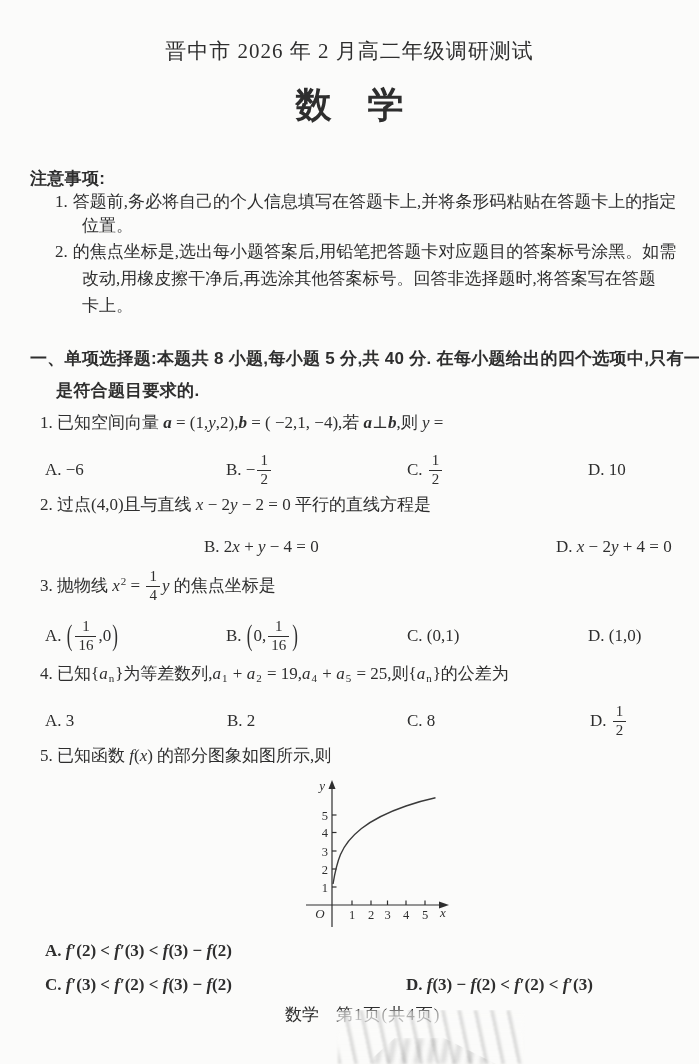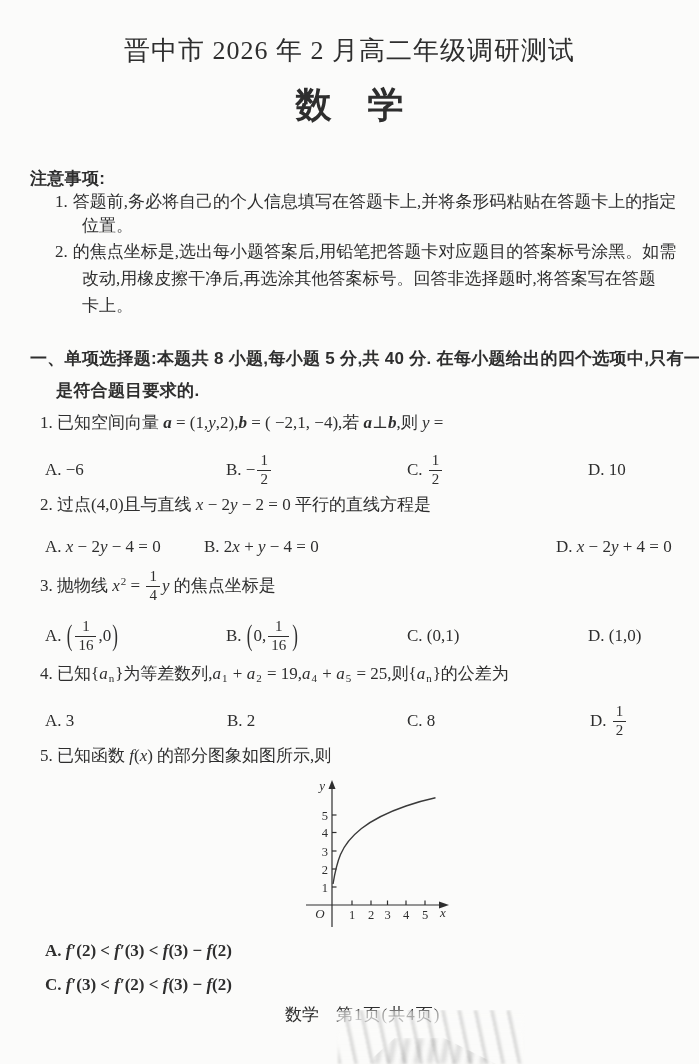--- a/index.html
+++ b/index.html
@@ -2,21 +2,21 @@
 <html><head>
 <meta charset="utf-8">
 <style>
   html,body{margin:0;padding:0;}
   body{
     position:relative;width:699px;height:1064px;overflow:hidden;
     background:#fbfbfa;color:#2e2e2e;
     font-family:"Liberation Serif","DejaVu Serif",serif;font-size:17px;
   }
   .line{position:absolute;white-space:nowrap;height:26px;line-height:26px;}
-  .title{left:0;right:0;text-align:center;top:38px;font-size:26px;letter-spacing:1px;}
+  .title{left:0;right:0;text-align:center;top:38px;font-size:21px;letter-spacing:1px;}
   .subject{left:0;right:0;text-align:center;top:92px;font-size:36px;font-weight:700;}
   .bold{font-family:"Liberation Sans","DejaVu Sans",sans-serif;font-weight:700;letter-spacing:.3px;}
   .num{margin-right:5px;}
   .stem{left:40px;}
   .tall{height:38px;line-height:38px;}
   .optrow{position:absolute;left:0;width:699px;height:38px;line-height:38px;}
   .optrow .opt{position:absolute;top:0;}
   .row26{height:26px;line-height:26px;font-weight:bold;}
   .it{font-style:italic;}
   .bi{font-style:italic;font-weight:700;}
@@ -66,21 +66,20 @@
 <div class="line stem" style="top:410px">1. 已知空间向量 <span class="bi">a</span> = (1,<span class="it">y</span>,2),<span class="bi">b</span> = ( −2,1, −4),若 <span class="bi">a</span>⊥<span class="bi">b</span>,则 <span class="it">y</span> =</div>
 <div class="optrow" style="top:451px">
   <span class="opt" style="left:45px">A.  −6</span>
   <span class="opt" style="left:226px">B. −<span class="frac"><span class="fnum">1</span><span class="fden">2</span></span></span>
   <span class="opt" style="left:407px">C. <span class="frac"><span class="fnum">1</span><span class="fden">2</span></span></span>
   <span class="opt" style="left:588px">D. 10</span>
 </div>
 
 <div class="line stem" style="top:492px">2. 过点(4,0)且与直线 <span class="it">x</span> − 2<span class="it">y</span> − 2 = 0 平行的直线方程是</div>
 <div class="optrow" style="top:528px">
-  <span class="opt" style="left:45px">A. <span class="it">x</span> − 2<span class="it">y</span> − 4 = 0</span>
   <span class="opt" style="left:204px">B. 2<span class="it">x</span> + <span class="it">y</span> − 4 = 0</span>
   <span class="opt" style="left:556px">D. <span class="it">x</span> − 2<span class="it">y</span> + 4 = 0</span>
 </div>
 
 <div class="line stem tall" style="top:567px">3. 抛物线 <span class="it">x</span><span class="sup">2</span> = <span class="frac"><span class="fnum">1</span><span class="fden">4</span></span><span class="it">y</span> 的焦点坐标是</div>
 <div class="optrow" style="top:617px">
   <span class="opt" style="left:45px">A. <span class="bp">(</span><span class="frac"><span class="fnum">1</span><span class="fden">16</span></span>,0<span class="bp">)</span></span>
   <span class="opt" style="left:226px">B. <span class="bp">(</span>0,<span class="frac"><span class="fnum">1</span><span class="fden">16</span></span><span class="bp">)</span></span>
   <span class="opt" style="left:407px">C. (0,1)</span>
   <span class="opt" style="left:588px">D. (1,0)</span>
@@ -137,19 +136,20 @@
   <text x="145" y="137" font-size="13" font-style="italic" text-anchor="middle">x</text>
   <text x="22" y="138" font-size="13" font-style="italic" text-anchor="middle">O</text>
   <path class="curve" d="M35,104 C36.5,95 38.5,84 42.5,74.5 C47,64 54,56 63.5,48.5 C76,38.8 92,31.5 108,26 C120,22 130.5,19.3 137.5,17.8"></path>
 </svg>
 
 <div class="optrow row26" style="top:938px">
   <span class="opt" style="left:45px">A. <span class="it">f</span>′(2) &lt; <span class="it">f</span>′(3) &lt; <span class="it">f</span>(3) − <span class="it">f</span>(2)</span>
 </div>
 <div class="optrow row26" style="top:972px">
   <span class="opt" style="left:45px">C. <span class="it">f</span>′(3) &lt; <span class="it">f</span>′(2) &lt; <span class="it">f</span>(3) − <span class="it">f</span>(2)</span>
+  <span class="opt" style="left:406px">D. <span class="it">f</span>(3) − <span class="it">f</span>(2) &lt; <span class="it">f</span>′(2) &lt; <span class="it">f</span>′(3)</span>
 </div>
 
 <div class="line footer">
   <span>数学</span><span class="pg">第1页(共4页)</span>
 </div>
 <div class="smudge"></div>
 <div class="fan"></div>
 
 </body></html>

